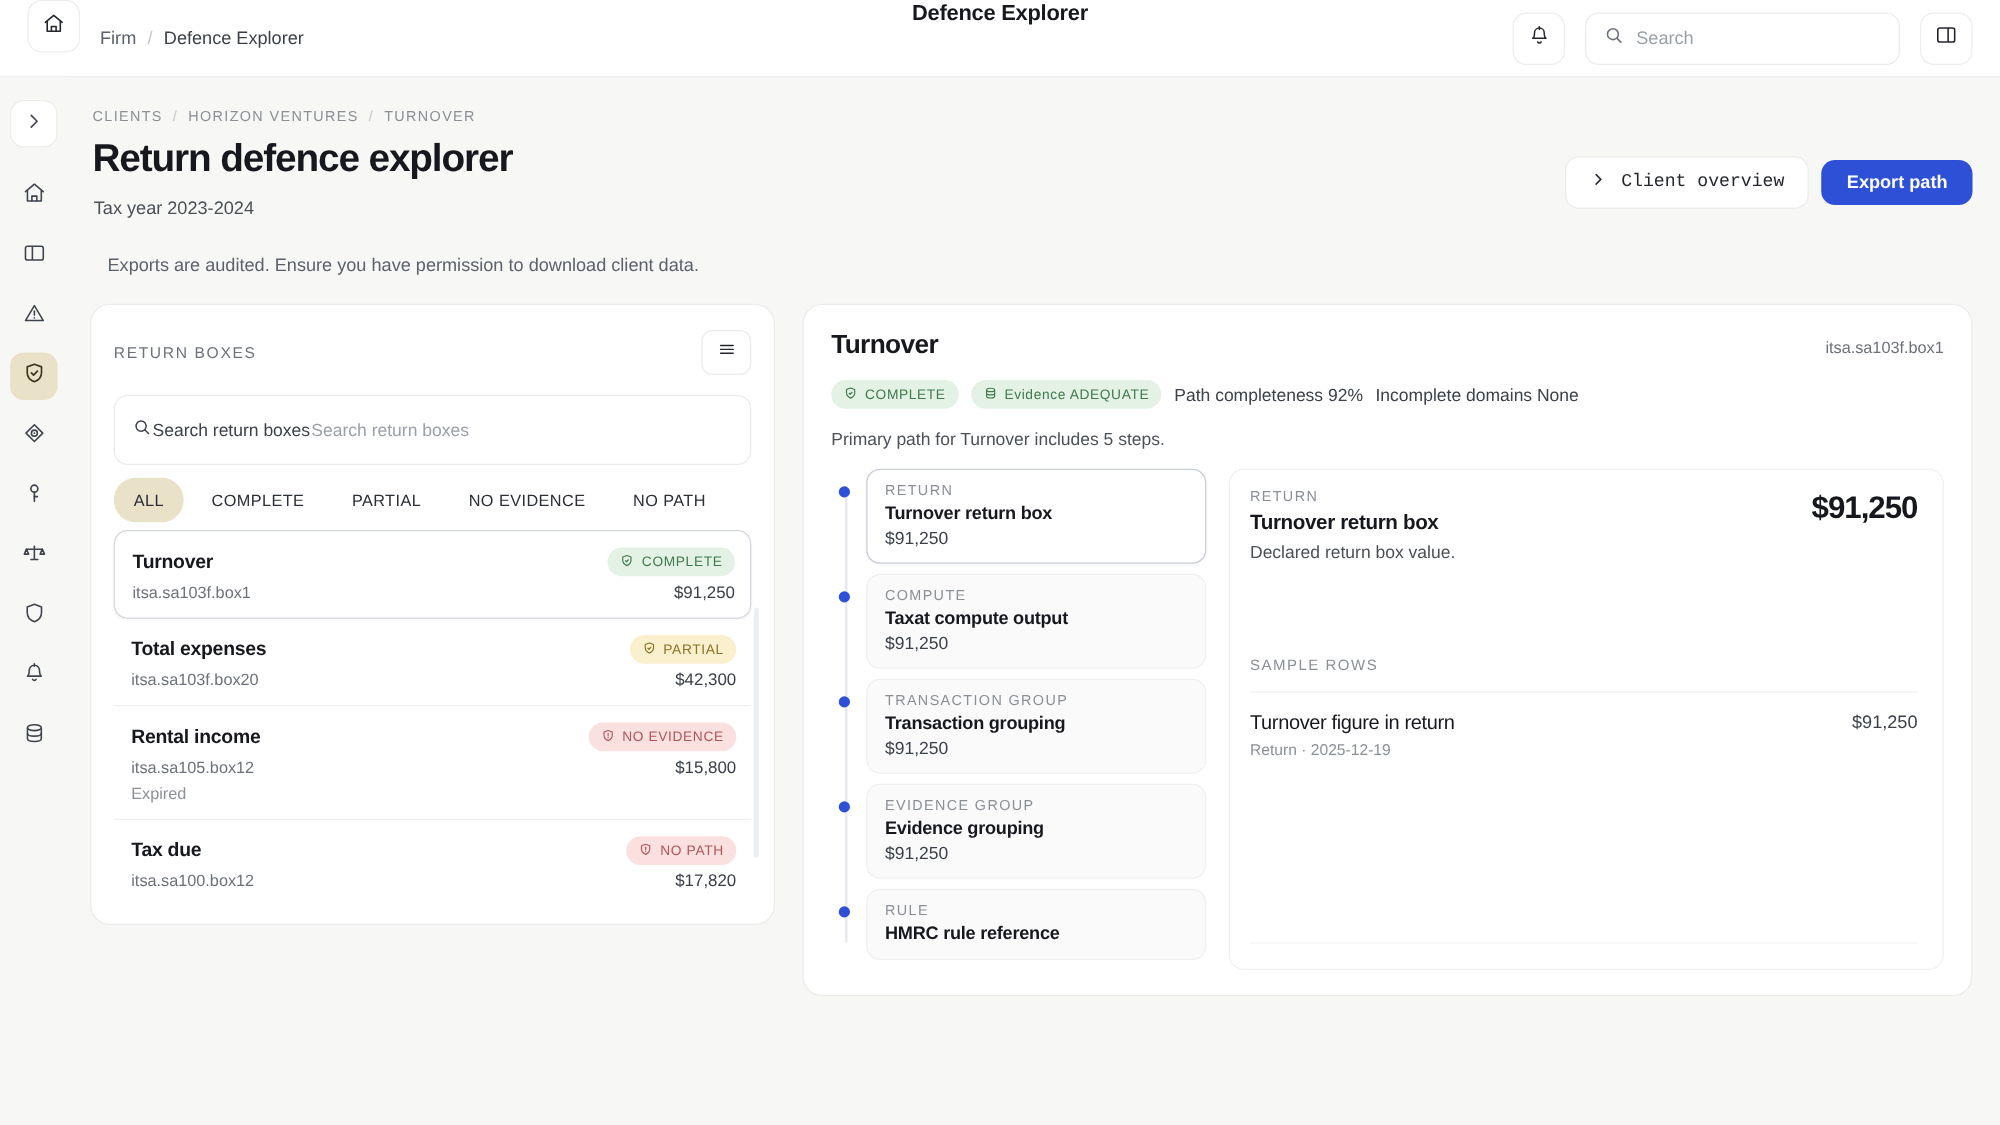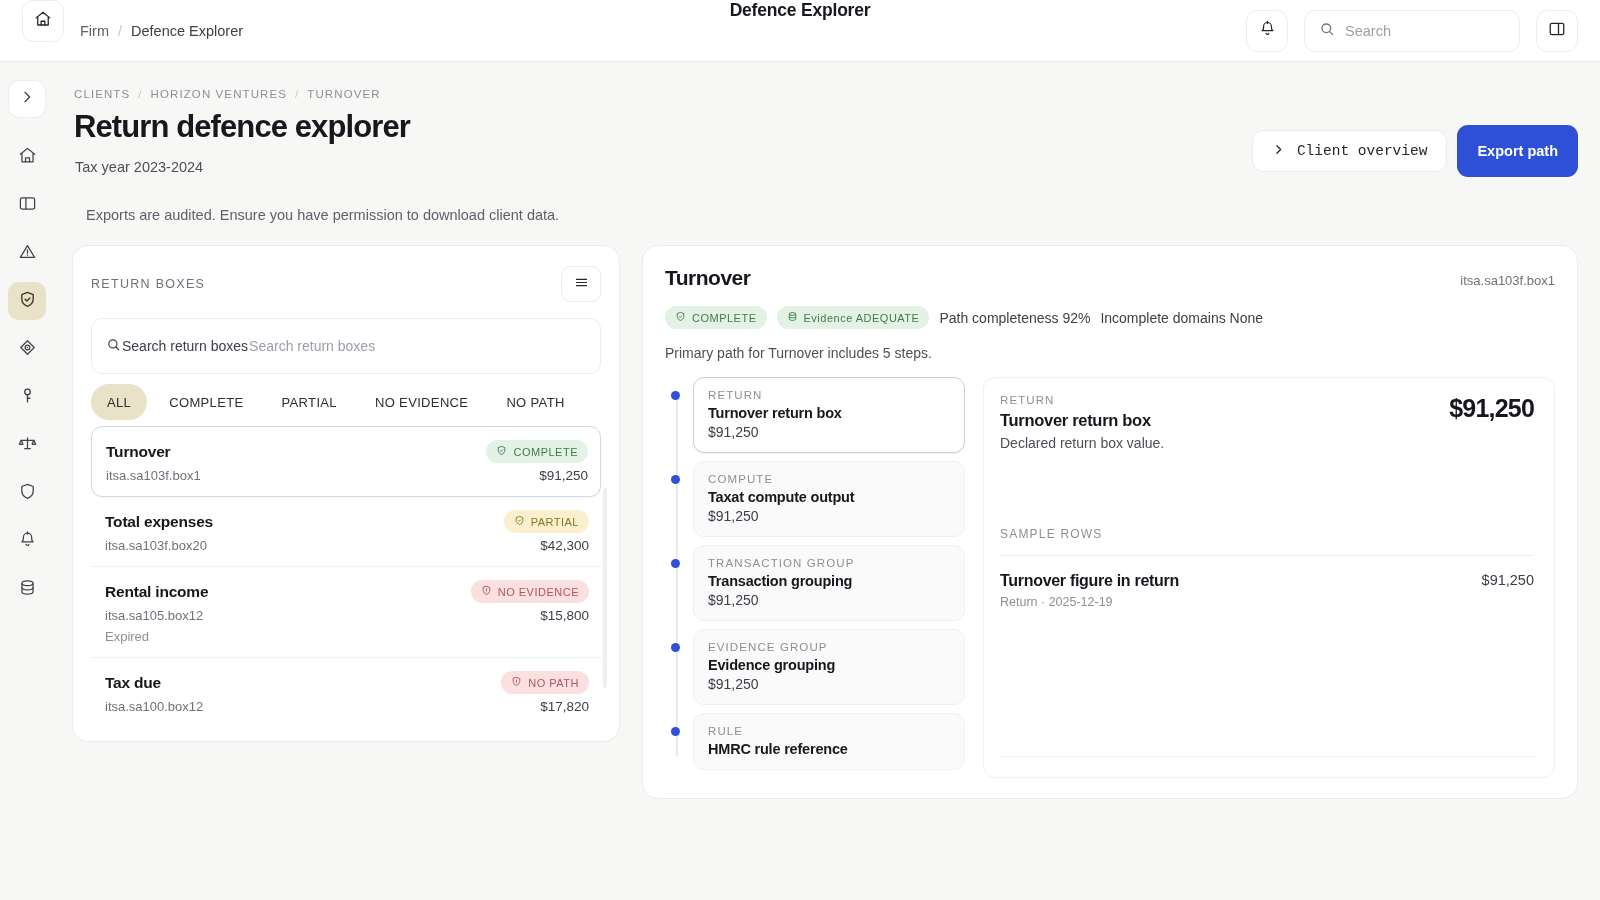--- a/index.html
+++ b/index.html
@@ -31,21 +31,21 @@
   .app-title {
     position:absolute; left:0; right:0; text-align:center;
     font-size: 17.5px; font-weight: 700; letter-spacing:-0.2px; pointer-events:none;
   }
   .topbar-right { margin-left:auto; display:flex; align-items:center; gap:16px; }
   .icon-btn {
     width: 42px; height: 42px; border: 1px solid #ededed; border-radius: 11px;
     background:#fff; display:flex; align-items:center; justify-content:center;
   }
   .search-wrap {
-    width: 216px; height: 42px; border:1px solid #ececec; border-radius: 11px;
+    width: 252px; height: 42px; border:1px solid #ececec; border-radius: 11px;
     background:#fff; display:flex; align-items:center; gap:10px; padding: 0 14px;
   }
   .search-wrap input {
     border:none; outline:none; font-size:14.5px; color:#3b4049;
     font-family:"Liberation Sans", sans-serif; width:100%; background:transparent;
   }
   .search-wrap input::placeholder { color:#9aa0a8; }
 
   
   .rail {
@@ -73,21 +73,21 @@
   .page-head { display:flex; align-items:flex-start; margin-top: 9px; }
   .page-title { font-size: 31px; font-weight: 800; letter-spacing:-0.9px; padding-left:2px; }
   .page-sub { font-size: 14.5px; color:#4b5057; margin-top: 14px; padding-left:3px; }
   .head-actions { margin-left:auto; display:flex; gap:10px; align-items:center; margin-top: 16px; }
   .btn-ghost {
     height: 42px; padding: 0 19px; border:1px solid #ececec; border-radius: 11px;
     background:#fff; display:flex; align-items:center; gap:12px;
     font-size:14.5px; color:#23262c;font-family:Liberation Mono, monospace;
   }
   .btn-primary {
-    height: 52px; padding: 0 20px; border-radius: 11px; background:#2d50d6;
+    height: 36px; padding: 0 20px; border-radius: 11px; background:#2d50d6;
     color:#fff; font-size:14.5px; font-weight:600;
     display:flex; align-items:center;
   }
   .notice { font-size: 14.5px; color:#5c616b; margin-top: 30px; padding-left: 14px; }
 
   
   .panels { display:flex; gap:22px; margin-top: 22px; align-items:flex-start; }
 
   .card { background:#fff; border:1px solid #ececec; border-radius: 16px; }
 
@@ -186,21 +186,21 @@
   .dt-head { display:flex; align-items:flex-start; }
   .dt-kind { font-size: 11.5px; letter-spacing: 1.1px; color:#8b9097; }
   .dt-name { font-size: 16.5px; font-weight: 800; margin-top: 5px; letter-spacing:-0.3px; }
   .dt-desc { font-size: 14px; color:#4b5057; margin-top: 5px; }
   .dt-amt { margin-left:auto; font-size: 25px; font-weight: 700; letter-spacing:-0.8px; }
   .dt-sample-lbl { font-size: 12px; letter-spacing: 1.2px; color:#8b9097; margin-top: 76px; }
   .sample-row {
     border-top:1px solid #f0f0f0; margin-top: 14px; padding-top: 16px;
     display:flex; align-items:flex-start;
   }
-  .sr-name { font-size: 16px; font-weight: 700; letter-spacing:-0.3px; }
+  .sr-name { font-size: 16px; font-weight: 400; letter-spacing:-0.3px; }
   .sr-sub { font-size: 12.5px; color:#8b9097; margin-top: 5px; }
   .sr-amt { margin-left:auto; font-size: 14.5px; color:#3b4049; }
   .sample-fill { flex:1; min-height: 42px; border-bottom:1px solid #f3f3f3; }
 </style>
 </head>
 <body>
 
 <div class="topbar">
   <div class="home-btn">
     <span>

